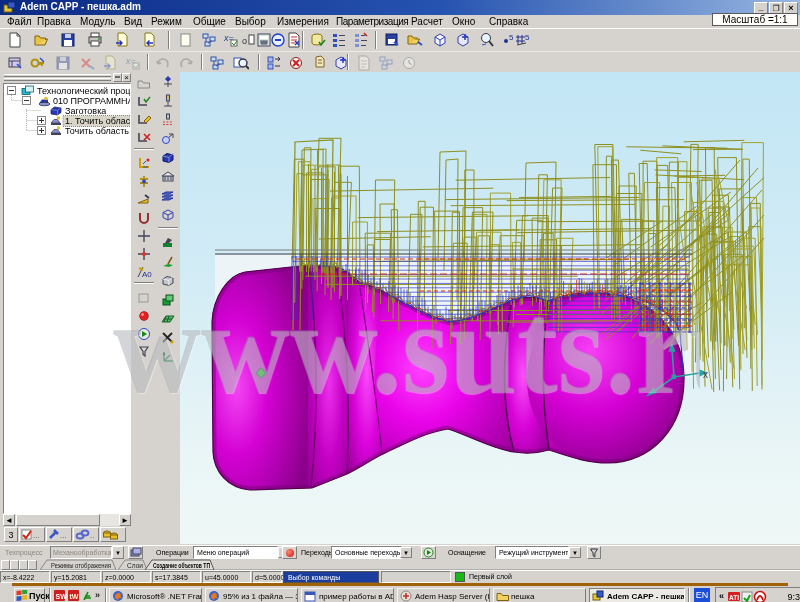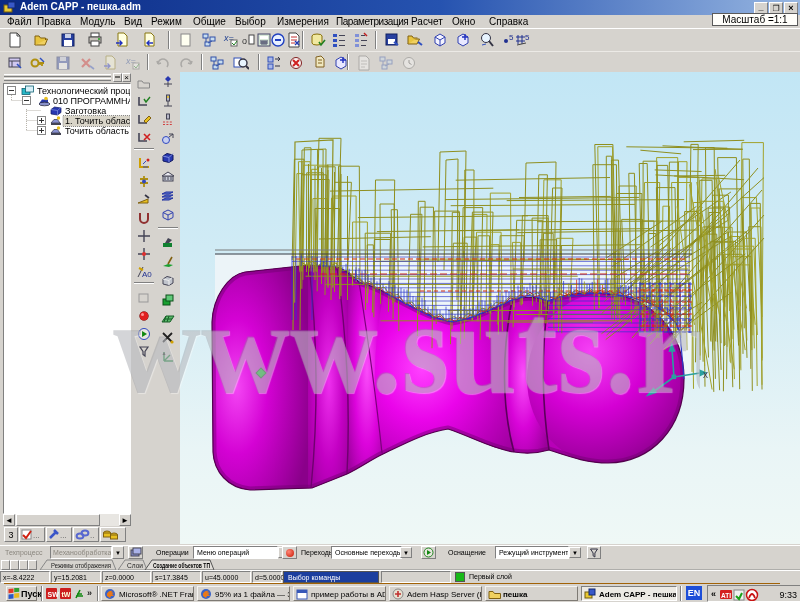--- a/index.html
+++ b/index.html
@@ -1139,21 +1139,21 @@
   <div class="abs sunken" style="left:102px;top:0;width:49px;height:12px;padding-left:2px;line-height:11px">z=0.0000</div>
   <div class="abs sunken" style="left:152px;top:0;width:49px;height:12px;padding-left:2px;line-height:11px">s=17.3845</div>
   <div class="abs sunken" style="left:202px;top:0;width:49px;height:12px;padding-left:2px;line-height:11px">u=45.0000</div>
   <div class="abs sunken" style="left:252px;top:0;width:30px;height:12px;padding-left:2px;line-height:11px">d=5.0000</div>
   <div class="abs" style="left:283px;top:0;width:96px;height:12px;background:#1b3e9e;color:#fff;padding-left:4px;line-height:11px;border:1px solid #555">Выбор команды</div>
   <div class="abs sunken" style="left:381px;top:0;width:70px;height:12px"></div>
   <div class="abs" style="left:455px;top:1px;width:10px;height:10px;background:#18b818;border:1px solid #555"></div>
   <span class="abs" style="left:469px;top:2px">Первый слой</span>
 </div>
 
-<div class="abs" style="left:4px;top:583px;width:776px;height:19px;background:#d6d3ce;border-top:1px solid #a16207;font-size:8px">
+<div class="abs" style="left:12px;top:583px;width:776px;height:19px;background:#d6d3ce;border-top:3px solid #a16207;font-size:8px">
   <div class="abs raised2" style="left:2px;top:2px;width:31px;height:15px;background:#d6d3ce">
     <svg width="12" height="12" style="position:absolute;left:1px;top:1px" viewBox="0 0 12 12">
         <rect x="0.5" y="1" width="5" height="4.4" fill="#e43929" transform="skewY(-6)"></rect>
         <rect x="6.2" y="0.6" width="5" height="4.4" fill="#30a030" transform="skewY(-6)"></rect>
         <rect x="0.5" y="6.6" width="5" height="4.4" fill="#2858c8" transform="skewY(-6)"></rect>
         <rect x="6.2" y="6.2" width="5" height="4.4" fill="#e8b820" transform="skewY(-6)"></rect>
       </svg>
     <span style="position:absolute;left:14px;top:2px;font-weight:bold;font-size:9px">Пуск</span>
   </div>
   <div class="abs" style="left:37px;top:2px;width:2px;height:15px;border-left:1px solid #808080;border-right:1px solid #fff"></div>
@@ -1201,33 +1201,33 @@
         </svg>
       </span>
       <span style="position:absolute;left:17px;top:3px;font-size:8px;font-weight:normal">Adem Hasp Server (lab2...</span>
     </div>
 <div class="abs raised2" style="left:481px;top:2px;width:93px;height:15px;background:#d6d3ce;overflow:hidden;white-space:nowrap">
       <span style="position:absolute;left:2px;top:1px">
         <svg width="13" height="12">
           <path d="M1,10.5 v-7 h4 l1.5,2 h6 v5 Z" fill="#f0d060" stroke="#806010"></path>
         </svg>
       </span>
-      <span style="position:absolute;left:17px;top:3px;font-size:8px;font-weight:bold">пешка</span>
+      <span style="position:absolute;left:17px;top:3px;font-size:8px;font-weight:normal">пешка</span>
     </div>
 <div class="abs sunken" style="left:577px;top:2px;width:96px;height:15px;background:#eceae4;overflow:hidden;white-space:nowrap">
       <span style="position:absolute;left:2px;top:1px">
         <svg width="12" height="12">
           <rect x="1" y="4" width="7" height="6" fill="#e8c832" stroke="#705c10"></rect>
           <rect x="5" y="1" width="6" height="6" fill="#3858c8" stroke="#102870"></rect>
         </svg>
       </span>
       <span style="position:absolute;left:17px;top:3px;font-size:8px;font-weight:bold">Adem CAPP - пешка.a...</span>
     </div>
   <div class="abs" style="left:676px;top:2px;width:2px;height:15px;border-left:1px solid #808080;border-right:1px solid #fff"></div>
-  <div class="abs" style="left:682px;top:2px;width:16px;height:14px;background:#1d4ed8;color:#fff;font-size:9px;font-weight:bold;text-align:center;line-height:14px">EN</div>
+  <div class="abs" style="left:682px;top:2px;width:16px;height:14px;background:#1d4ed8;color:#fff;font-size:9px;font-weight:normal;text-align:center;line-height:14px">EN</div>
   <div class="abs sunken" style="left:703px;top:1px;width:95px;height:17px;background:#d6d3ce">
     <span style="position:absolute;left:3px;top:3px;font-weight:bold;font-size:9px">«</span>
     <svg style="position:absolute;left:11px;top:2px" width="42" height="13">
         <rect x="1" y="2" width="12" height="9" rx="1" fill="#d42020"></rect>
         <text x="2" y="9.5" font-size="6.5" fill="#fff" font-weight="bold">ATI</text>
         <rect x="15" y="2" width="10" height="10" fill="#f0f0f0" stroke="#888"></rect>
         <path d="M17,8 l3,3 l3,-6" stroke="#18a018" stroke-width="2" fill="none"></path>
         <circle cx="33" cy="7" r="5.5" fill="#fff" stroke="#c81414" stroke-width="1.5"></circle>
         <path d="M30,10 q3,-8 6,0" stroke="#c81414" stroke-width="1.8" fill="none"></path>
       </svg>

